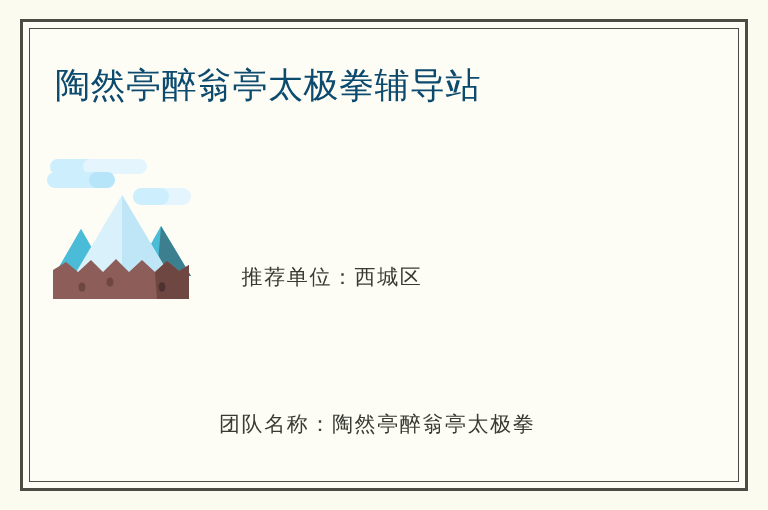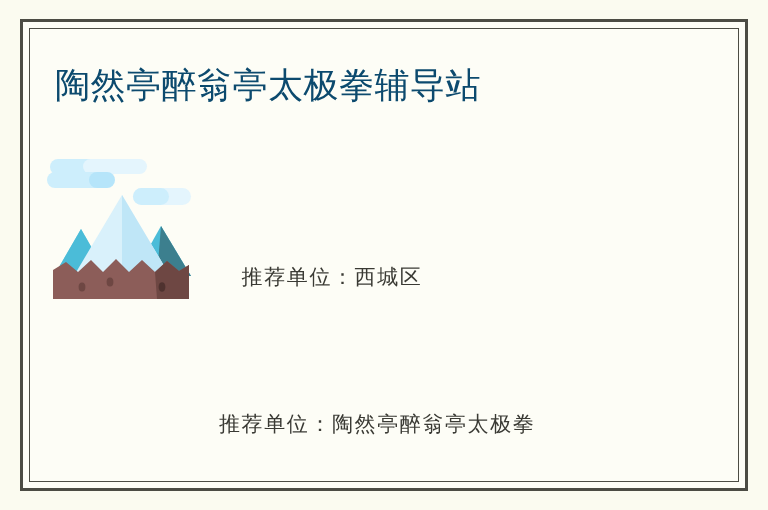--- a/index.html
+++ b/index.html
@@ -125,20 +125,20 @@
         <polygon points="110,114 122,103 134,113 144,107 144,141 112,141" fill="#6e4743"></polygon>
 
         <ellipse cx="37" cy="129" rx="3.4" ry="4.6" fill="#6e4743"></ellipse>
         <ellipse cx="65" cy="124" rx="3.4" ry="4.6" fill="#6e4743"></ellipse>
         <ellipse cx="117" cy="129" rx="3.4" ry="4.8" fill="#4f322f"></ellipse>
       </svg>
     </div>
 
     <div class="desc">
       <div>　推荐单位：西城区</div>
-      <div>推荐单位：陶然亭醉翁亭太极拳</div>
+      <div>团队名称：陶然亭醉翁亭太极拳</div>
       
       
       
     </div>
 
   </div>
 </div>
 
 </body></html>

